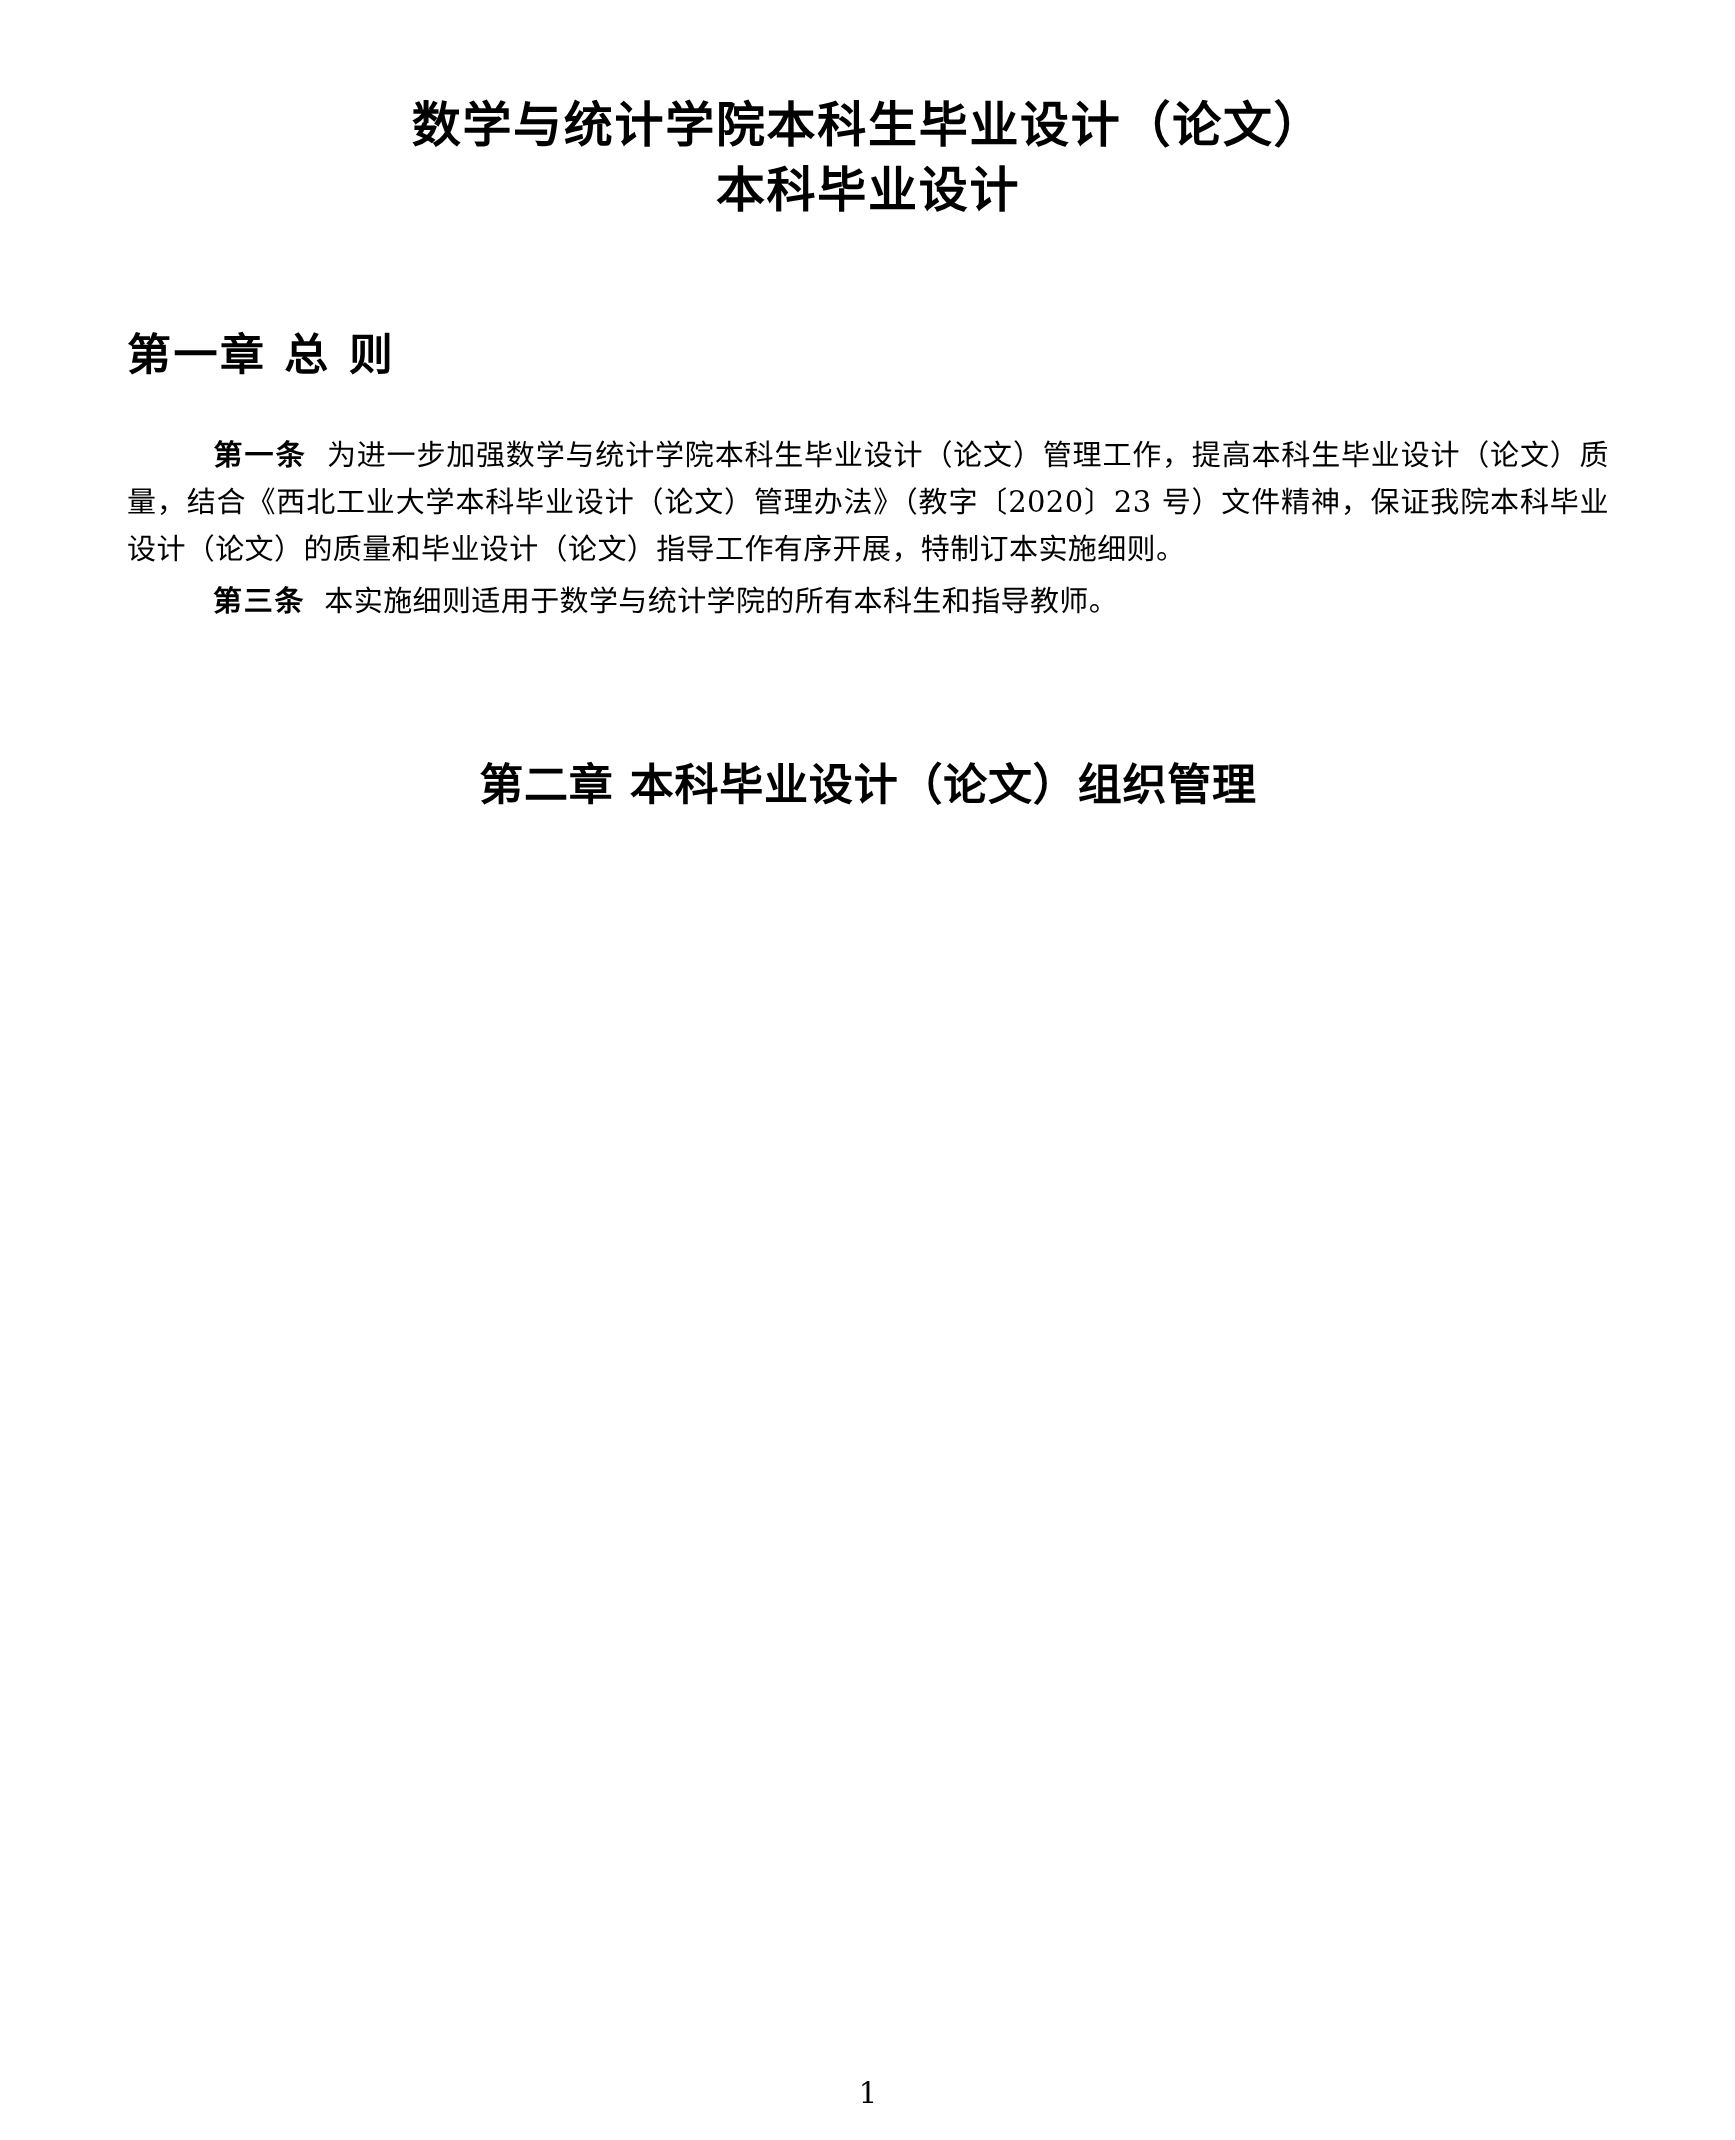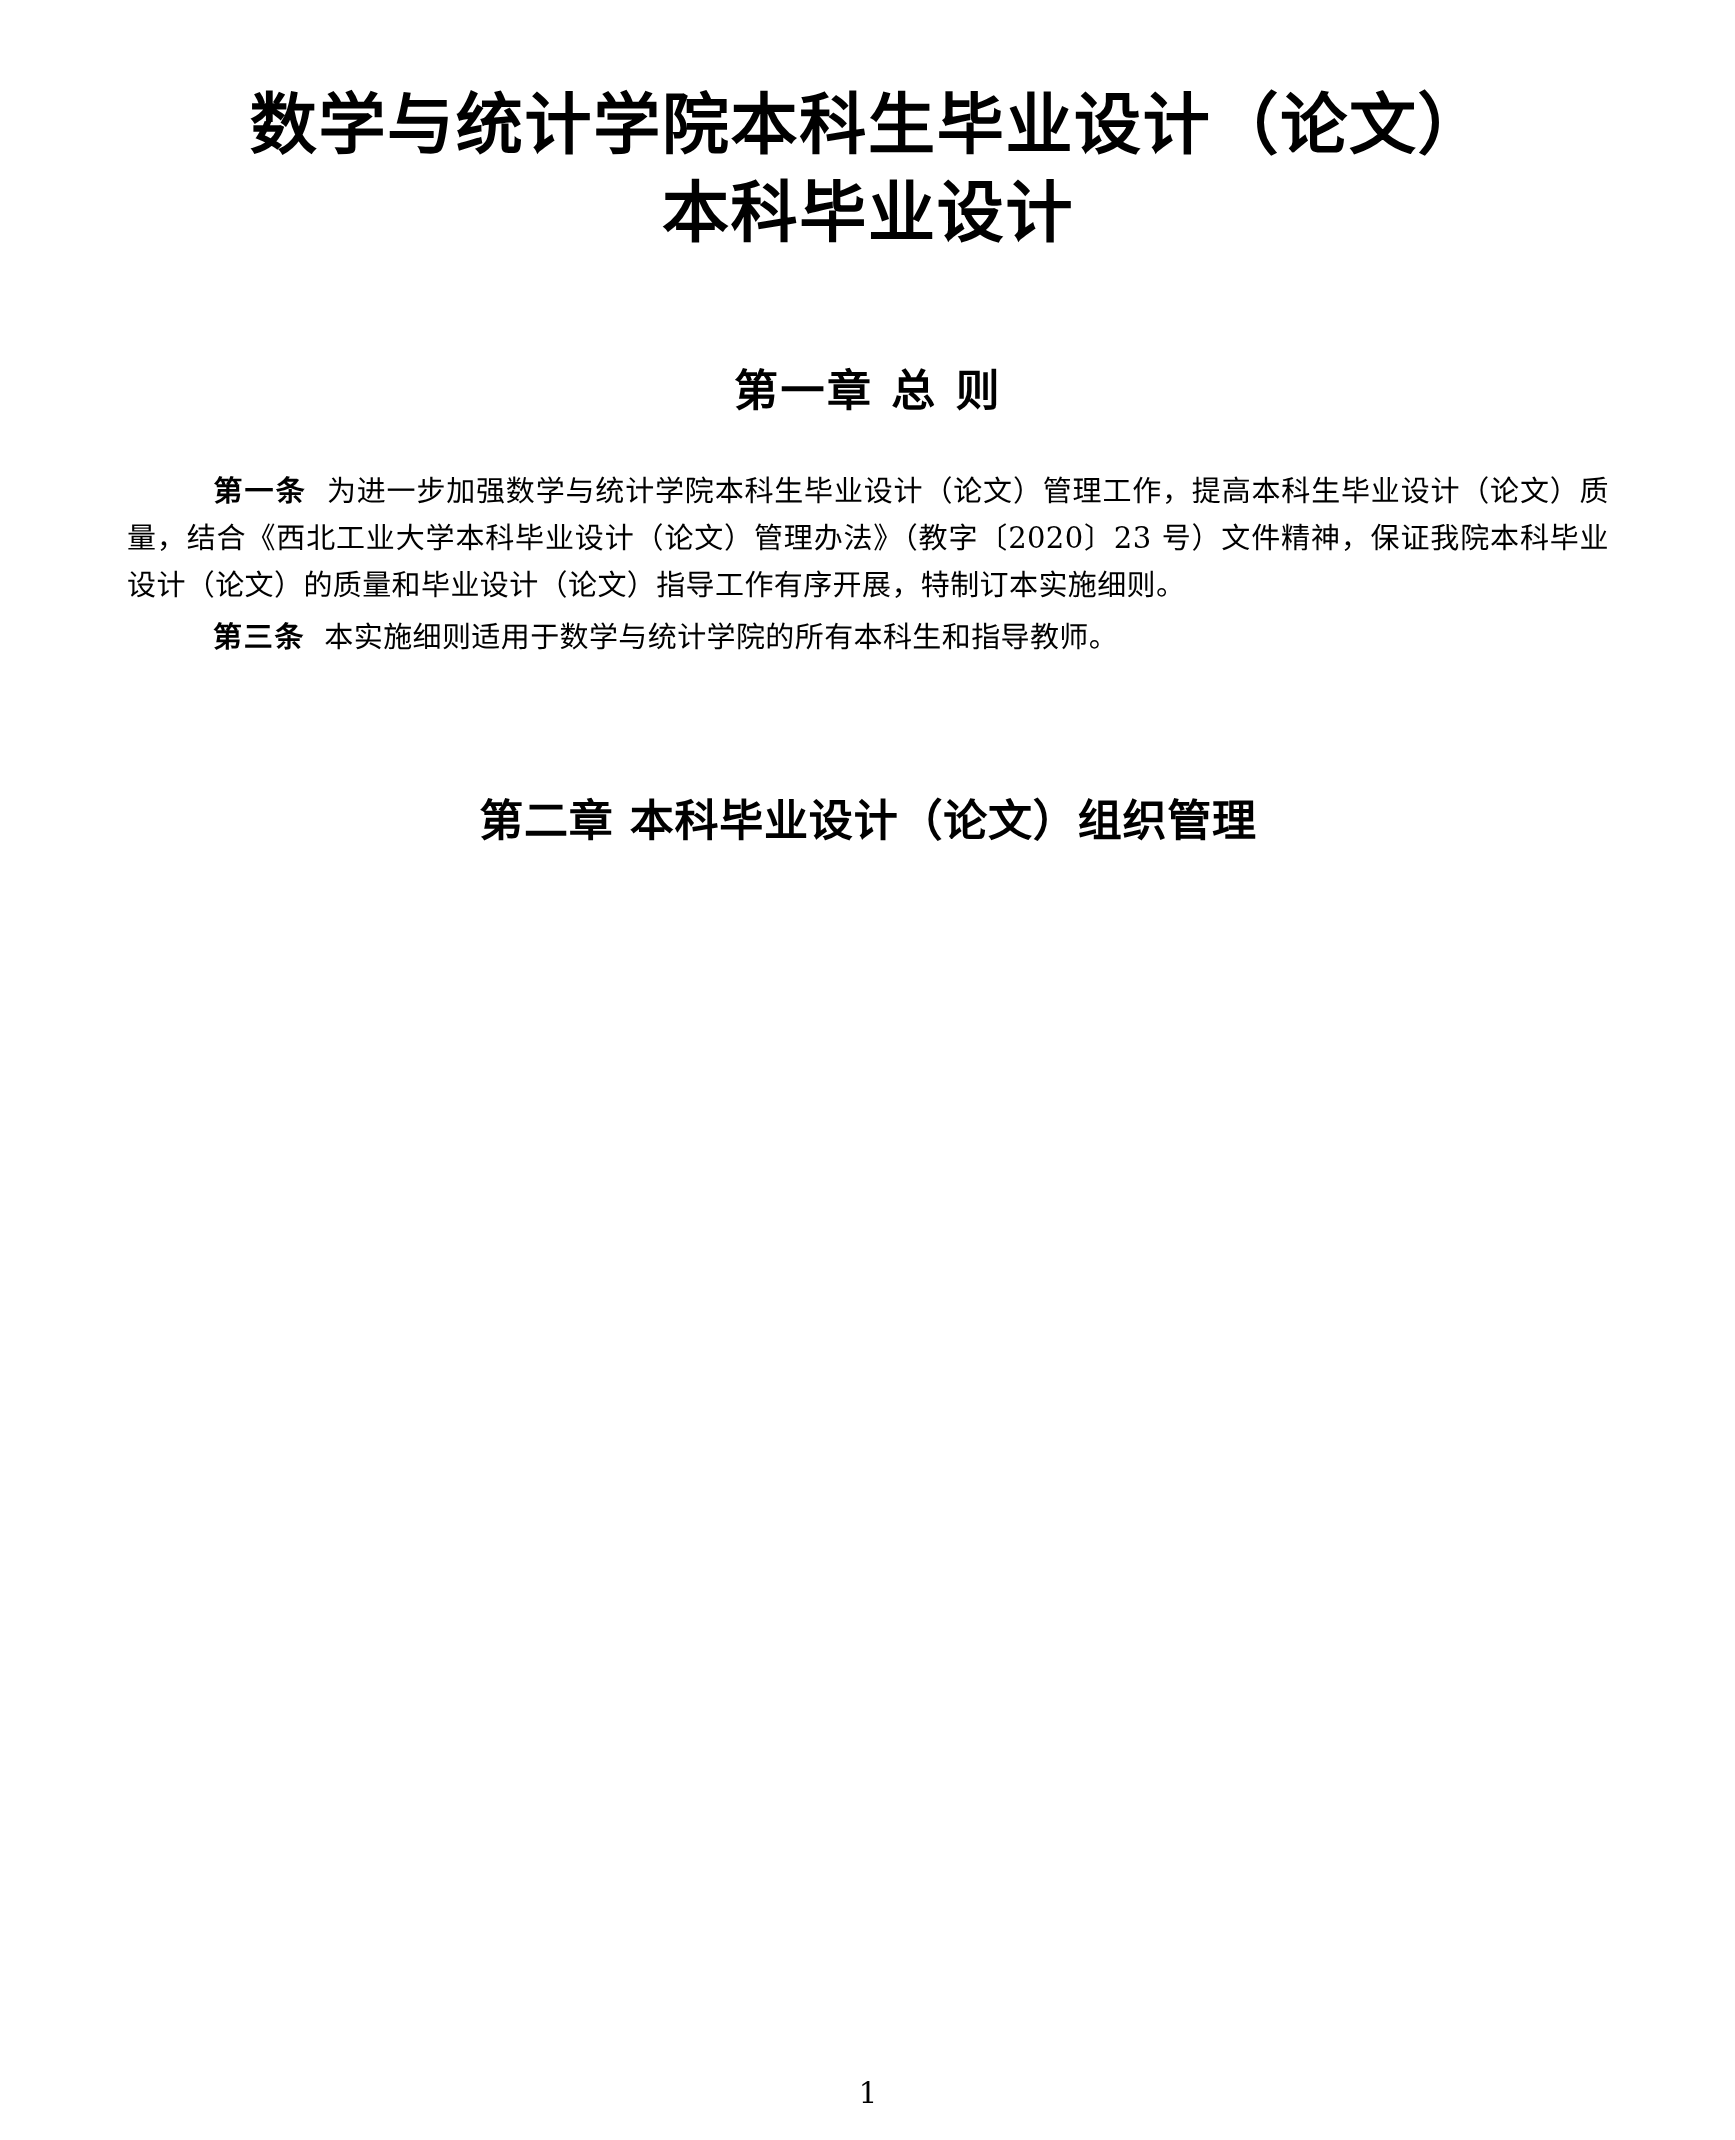--- a/index.html
+++ b/index.html
@@ -20,31 +20,31 @@
     min-height: 2140px;
     box-sizing: border-box;
     padding: 81px 127px 34px 127px;
     position: relative;
     background: #ffffff;
   }
   .doc-title {
     text-align: center;
     font-family: "DejaVu Serif", "Liberation Serif", serif;
     font-weight: bold;
-    font-size: 67px;
+    font-size: 49px;
     line-height: 1.32;
     letter-spacing: 1.7px;
-    margin: 0 0 0 0;
+    margin: 12px 0 0 0;
     padding: 0 34px;
   }
   .doc-title .title-line {
     display: block;
   }
   .chapter-heading {
-    text-align: center;
+    text-align: left;
     font-weight: bold;
     font-size: 44px;
     letter-spacing: 2.5px;
     margin: 0;
     line-height: 1.5;
   }
   .spacer-lg { height: 100px; }
   .spacer-md { height: 44px; }
   .spacer-xl { height: 127px; }
   .para {

